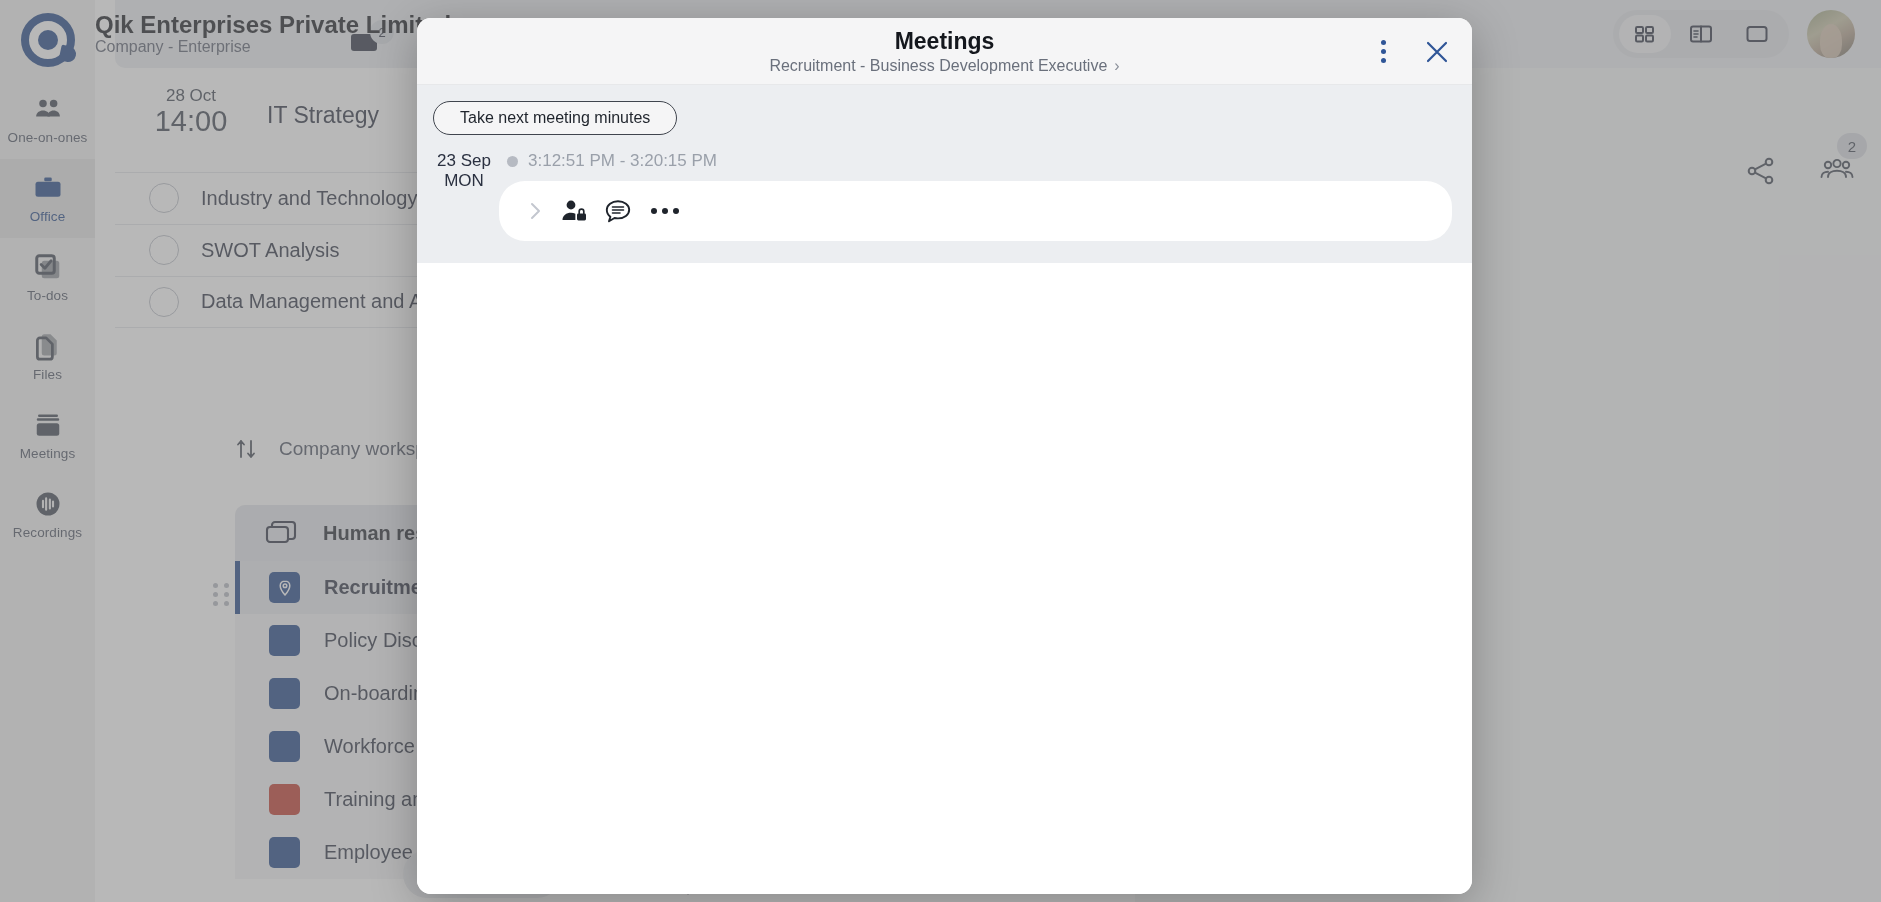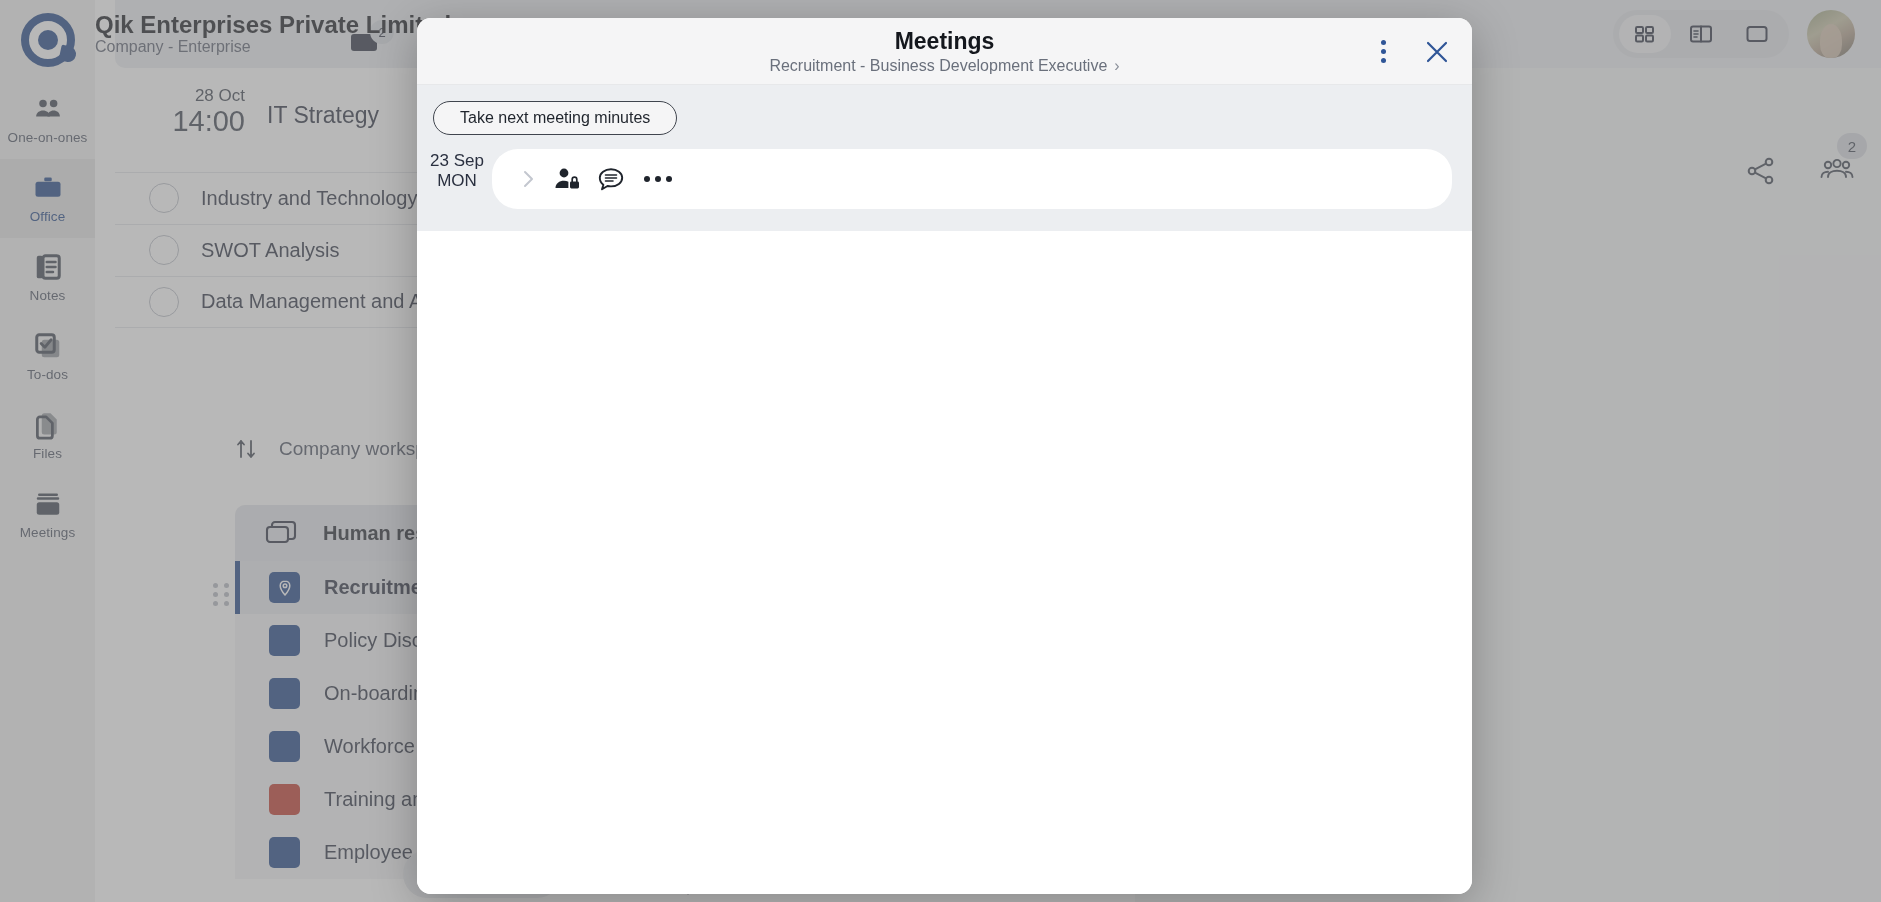--- a/index.html
+++ b/index.html
@@ -61,21 +61,21 @@
   }
   .strip-ico { width: 40px; height: 34px; color: #2a3040; position: relative; }
   .strip-badge {
     position: absolute; right: -9px; top: -8px; width: 24px; height: 24px;
     border-radius: 50%; background: #d9dde4; color: #2a3040;
     font-size: 13px; display: flex; align-items: center; justify-content: center;
   }
 
   .meeting-card { position: absolute; left: 20px; top: 86px; width: 1020px; }
   .mc-row { display: flex; align-items: flex-start; gap: 22px; padding-left: 22px; }
-  .mc-date { width: 108px; text-align: right; }
+  .mc-date { width: 108px; text-align: center; }
   .mc-day { font-size: 17px; color: #3d4450; line-height: 1.15; }
   .mc-time { font-size: 29px; color: #3d4450; line-height: 1.08; }
   .mc-title { font-size: 23px; color: #2a3040; padding-top: 16px; }
   .agenda-lbl { font-size: 13px; letter-spacing: 1.4px; color: #5a6070; text-align: center; margin: 14px 0 6px 0; }
   .agenda-item {
     display: flex; align-items: center; gap: 22px; height: 52px;
     border-top: 1px solid #e2e4e9; padding-left: 34px; font-size: 20px; color: #2a3040;
   }
   .agenda-item:last-child { border-bottom: 1px solid #e2e4e9; }
   .agenda-circle { width: 30px; height: 30px; border-radius: 50%; border: 1.6px solid #b9bdc6; flex: none; }
@@ -194,21 +194,21 @@
   .close-x { width: 26px; height: 26px; color: #2f5597; cursor: pointer; }
 
   .modal-body { flex: 1; background: #ffffff; overflow: hidden; position: relative; }
   .list-band { background: #eceef1; padding: 16px 0 22px 0; }
   .take-btn {
     margin: 0 0 14px 16px; height: 34px; padding: 0 26px; border-radius: 20px;
     background: #f5f5f6; border: 1.4px solid #40454e; color: #1f242c; font-size: 16px;
     display: inline-flex; align-items: center; cursor: pointer;
     font-family: "Liberation Sans", sans-serif;
   }
-  .day-row { display: flex; align-items: flex-start; padding-left: 5px; }
+  .day-row { display: flex; align-items: flex-start; padding-left: 12px; }
   .day-col { width: 70px; flex: none; text-align: center; padding-top: 2px; }
   .day-dm { font-size: 17px; color: #2a3040; line-height: 1.18; }
   .day-wd { font-size: 17px; color: #2a3040; line-height: 1.18; text-align: center; }
   .sess-col { flex: 1; padding-right: 20px; }
   .sess-time { display: flex; align-items: center; gap: 10px; font-size: 17px; color: #9aa0aa; padding: 2px 0 10px 8px; }
   .sess-dot { width: 11px; height: 11px; border-radius: 50%; background: #b6bac2; }
   .minutes-card {
     background: #ffffff; border-radius: 26px; height: 60px;
     display: flex; align-items: center; padding: 0 22px 0 26px; gap: 14px; cursor: pointer;
   }
@@ -248,30 +248,20 @@
       <span class="ri-ico">
         <svg viewBox="0 0 24 24" class="filled">
             <rect x="2" y="7" width="20" height="12" rx="2"></rect>
             <rect x="9" y="3.5" width="6" height="3" rx="1"></rect>
           </svg>
       </span>
       <span class="ri-lbl">Office</span>
     </div>
 
 
-    <div class="rail-item">
-      <span class="ri-ico">
-        <svg viewBox="0 0 24 24">
-            <rect x="3" y="3" width="5" height="18" rx="1.5" fill="currentColor" stroke="none"></rect>
-            <rect x="8" y="3" width="13" height="18" rx="2" stroke-width="2.4"></rect>
-            <path d="M11 8h7M11 12h7M11 16h5" stroke-width="2"></path>
-          </svg>
-      </span>
-      <span class="ri-lbl">Notes</span>
-    </div>
 
     <div class="rail-item">
       <span class="ri-ico">
         <svg viewBox="0 0 24 24">
             <rect x="7" y="7" width="14" height="14" rx="2" fill="currentColor" stroke="none" opacity=".55"></rect>
             <rect x="3" y="3" width="14" height="14" rx="2" stroke-width="2.4"></rect>
             <path d="M6.5 10l3 3 5-6" stroke-width="2.2"></path>
           </svg>
       </span>
       <span class="ri-lbl">To-dos</span>
@@ -290,20 +280,29 @@
     <div class="rail-item">
       <span class="ri-ico">
         <svg viewBox="0 0 24 24">
             <path d="M5 4.5h14M4 7.5h16" stroke-width="2"></path>
             <rect x="3" y="10.5" width="18" height="10" rx="2" fill="currentColor" stroke="none"></rect>
           </svg>
       </span>
       <span class="ri-lbl">Meetings</span>
     </div>
 
+    <div class="rail-item">
+      <span class="ri-ico">
+        <svg viewBox="0 0 24 24">
+            <circle cx="12" cy="12" r="9.2" fill="currentColor" stroke="none"></circle>
+            <path d="M8 9.5v5M10.5 7.5v9M13.5 8.5v7M16 10v4" stroke="#f2f2f2" stroke-width="1.7"></path>
+          </svg>
+      </span>
+      <span class="ri-lbl">Recordings</span>
+    </div>
   </div>
 
   <div style="position:absolute;left:95px;top:0;width:700px;height:68px;z-index:6;display:flex;flex-direction:column;justify-content:center;padding-left:0;">
     <div style="font-size:24px;font-weight:bold;color:#14171d;line-height:1.12;">Qik Enterprises Private Limited</div>
     <div style="font-size:16px;color:#5a6070;">Company - Enterprise</div>
   </div>
 
   <div class="center-col">
     <div class="top-strip">
       <span class="strip-ico">
@@ -491,20 +490,24 @@
     <div class="modal-body">
       <div class="list-band">
         <button class="take-btn">Take next meeting minutes</button>
 
         <div class="day-row">
           <div class="day-col">
             <div class="day-dm">23 Sep</div>
             <div class="day-wd">MON</div>
           </div>
           <div class="sess-col">
+            <div class="sess-time">
+              <span class="sess-dot"></span>
+              <span>3:12:51 PM - 3:20:15 PM</span>
+            </div>
             <div class="minutes-card">
               <span class="mc-ico chev">
                 <svg viewBox="0 0 20 22">
                     <path d="M7 4l7 7-7 7" stroke-width="2"></path>
                   </svg>
               </span>
               <span class="mc-ico person">
                 <svg viewBox="0 0 30 26" class="filled">
                     <circle cx="12" cy="7" r="4.4"></circle>
                     <path d="M3.5 22c0-4.6 3.8-7.2 8.5-7.2 1.6 0 3.1.3 4.4.9V22z"></path>

